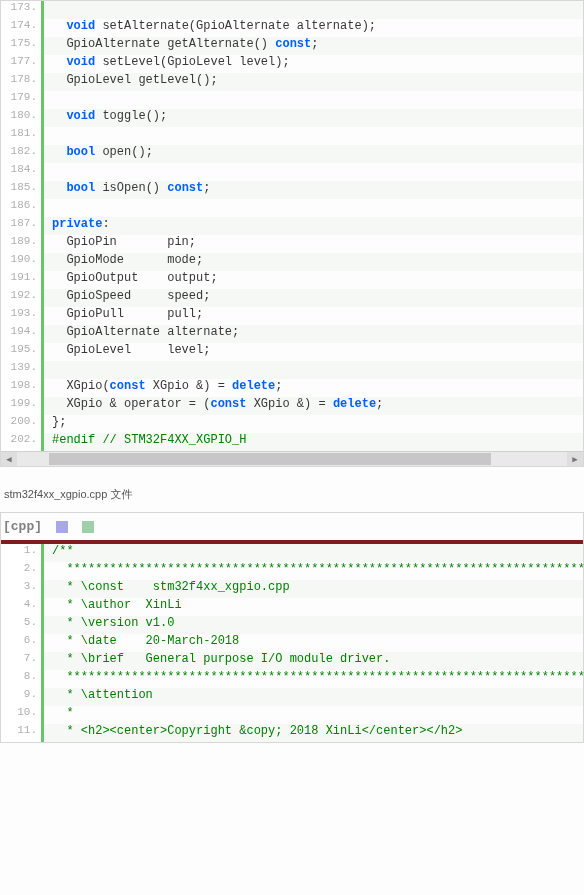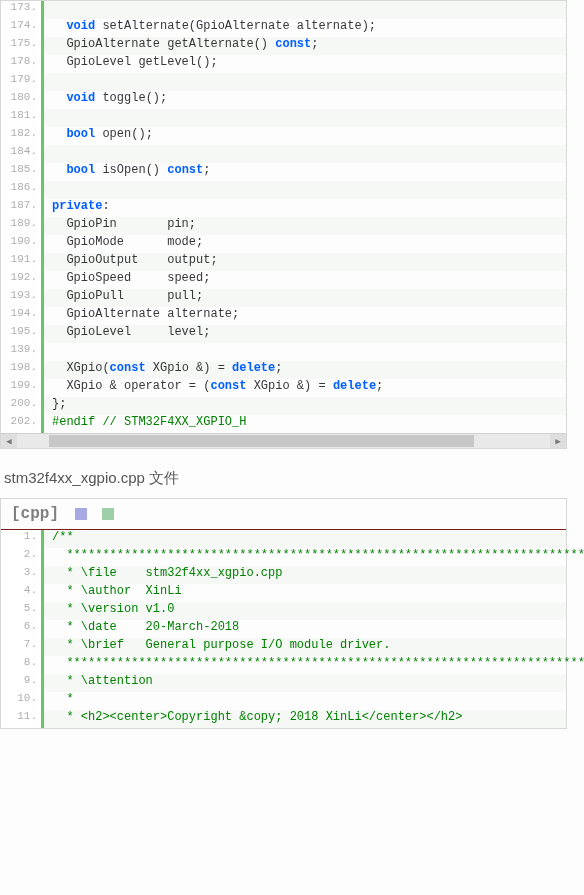--- a/index.html
+++ b/index.html
@@ -1,27 +1,27 @@
 <!DOCTYPE html>
 <html><head>
 <meta charset="utf-8">
 <style>
 body{margin:0;font-family:Consolas,"Courier New",monospace;font-size:12px;background:#fdfdfd;color:#38383a}
-.block{border:1px solid #d7d7d7;margin:0 17px 20px 0;position:relative}
-.header-bar{padding:6px 10px;border-bottom:1px solid #7f1d1d;font-size:16px}
+.block{border:1px solid #d7d7d7;margin:0 0 20px 0;position:relative}
+.header-bar{padding:6px 2px;border-bottom:4px solid #7f1d1d;font-size:13px}
 .header-bar .lang{font-weight:bold;color:#808080}
 .header-bar .ico{display:inline-block;width:12px;height:12px;background:#7070d0;margin-left:6px;vertical-align:middle;opacity:.6}
 .header-bar .ico2{background:#60b070}
 .line{display:flex;min-height:18px}
 .ln{width:36px;text-align:right;padding-right:4px;color:#afafaf;background:#fff;border-right:3px solid #67c667;font-size:11px;user-select:none;flex-shrink:0}
 .code{padding:0 8px;white-space:pre;flex:1}
 .line:nth-child(odd) .code{background:#f6f8f5}
 .kw{color:#0060ff;font-weight:bold}
 .cm{color:#008000}
-.ctitle{font-family:Arial,sans-serif;font-size:15px;color:#555;margin:4px 0 10px 4px}
+.ctitle{font-family:Arial,sans-serif;font-size:11px;color:#555;margin:4px 0 10px 4px}
 .scroll{height:14px;background:#e9e9e9;border-top:1px solid #d0d0d0;display:flex}
 .sc-track{flex:1;position:relative}
 .sc-thumb{position:absolute;left:32px;right:76px;top:1px;bottom:1px;background:#c7c7c7}
 .sc-btn{width:16px;background:#dedede;display:flex;align-items:center;justify-content:center;color:#777;font-size:9px}
 </style>
 </head>
 <body>
 
 <div class="block">
  <div id="top-lines">
@@ -29,20 +29,24 @@
         <div class="ln">173.</div>
         <div class="code"></div>
       </div>
       <div class="line">
         <div class="ln">174.</div>
         <div class="code">  <span class="kw">void</span> setAlternate(GpioAlternate alternate);</div>
       </div>
       <div class="line">
         <div class="ln">175.</div>
         <div class="code">  GpioAlternate getAlternate() <span class="kw">const</span>;</div>
+      </div>
+      <div class="line">
+        <div class="ln">177.</div>
+        <div class="code">  <span class="kw">void</span> setLevel(GpioLevel level);</div>
       </div>
       <div class="line">
         <div class="ln">178.</div>
         <div class="code">  GpioLevel getLevel();</div>
       </div>
       <div class="line">
         <div class="ln">179.</div>
         <div class="code"></div>
       </div>
       <div class="line">
@@ -143,21 +147,21 @@
       <div class="line">
         <div class="ln">1.</div>
         <div class="code"><span class="cm">/**</span></div>
       </div>
       <div class="line">
         <div class="ln">2.</div>
         <div class="code"><span class="cm">  ******************************************************************************</span></div>
       </div>
       <div class="line">
         <div class="ln">3.</div>
-        <div class="code"><span class="cm">  * \file    stm32f4xx_xgpio.cpp</span></div>
+        <div class="code"><span class="cm">  * \const    stm32f4xx_xgpio.cpp</span></div>
       </div>
       <div class="line">
         <div class="ln">4.</div>
         <div class="code"><span class="cm">  * \author  XinLi</span></div>
       </div>
       <div class="line">
         <div class="ln">5.</div>
         <div class="code"><span class="cm">  * \version v1.0</span></div>
       </div>
       <div class="line">

